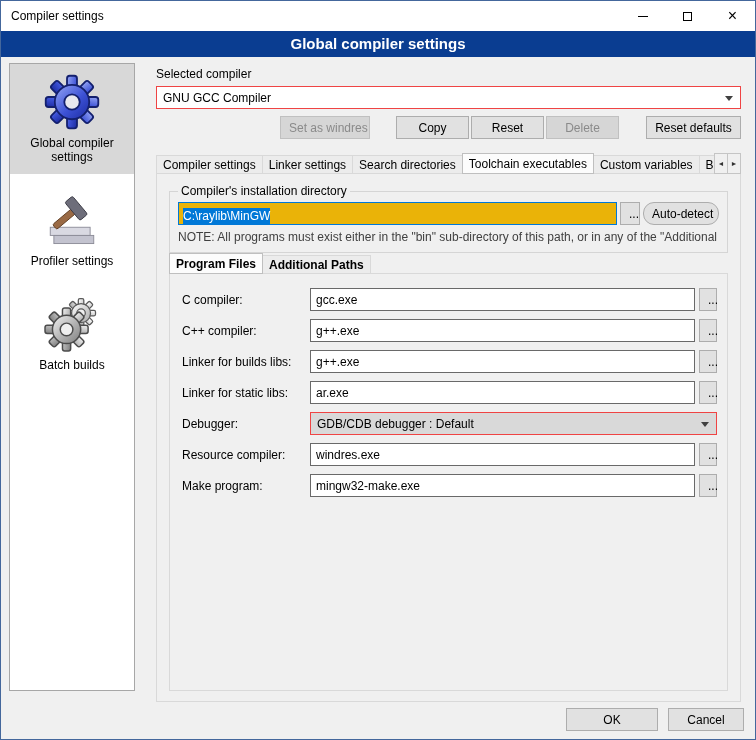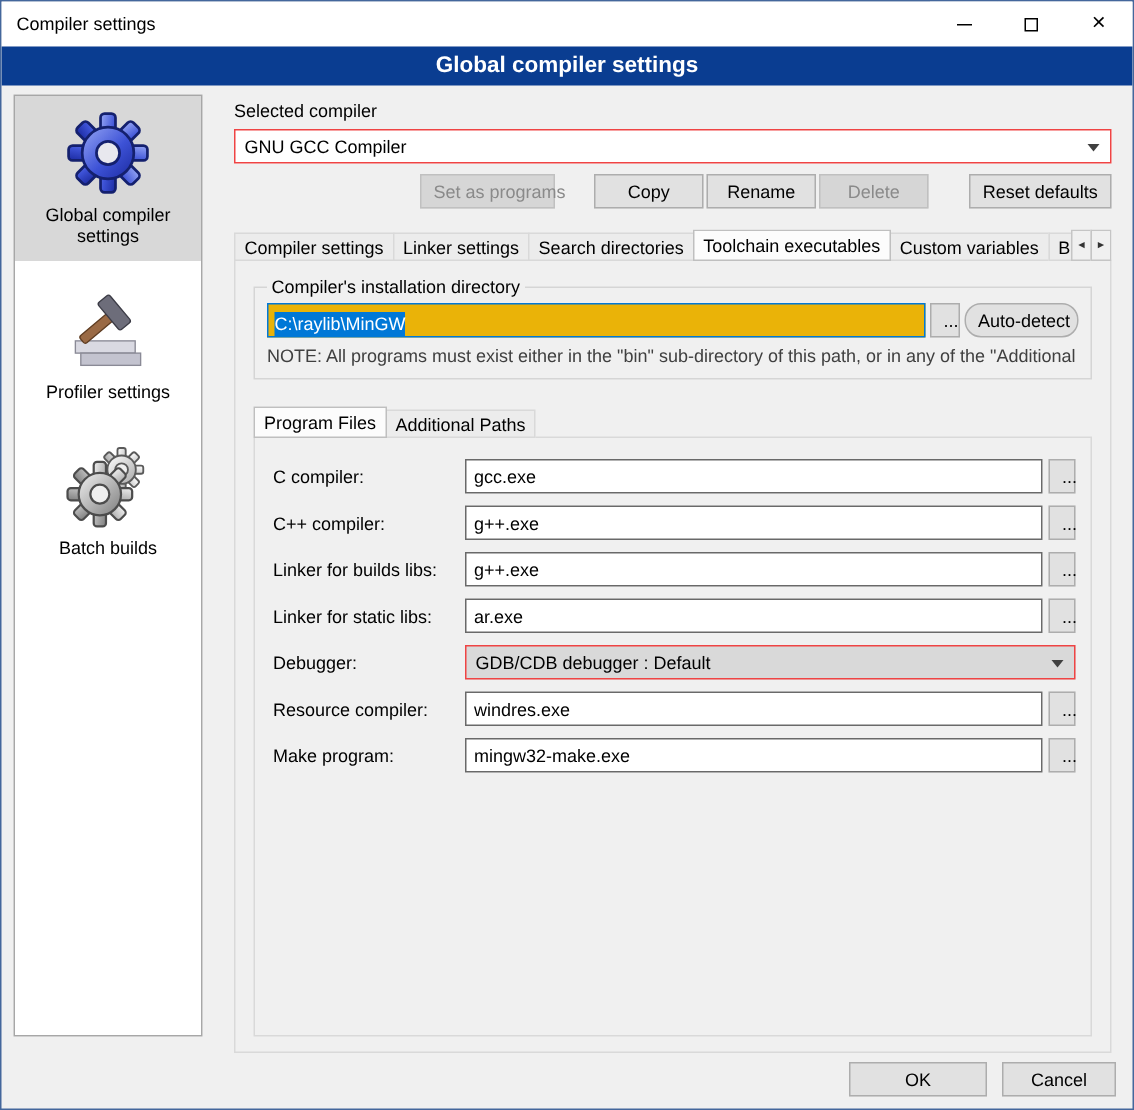--- a/index.html
+++ b/index.html
@@ -59,21 +59,21 @@
   fieldset.groupbox { border:1px solid #d5d5d5; padding:4px 8px 8px; margin-top:2px; }
   fieldset.groupbox legend { padding:0 3px; }
   .dir-row { display:flex; align-items:center; gap:3px; }
   .textbox { height:23px; background:#eab308; border:1px solid #696969; display:flex; align-items:flex-end; padding:0 4px; overflow:hidden; white-space:nowrap; }
   .dir-box { flex:1; border-color:#0078d7; }
   .sel-text { background:#0078d7; color:#fff; padding:1px 0; }
   .browse { width:20px; height:23px; flex:none; padding:0; }
   .autodetect { width:76px; flex:none;border-radius:11px; }
   .note { margin-top:5px; color:#404040; white-space:nowrap; overflow:hidden; }
 
-  .innertabs { margin-top:18px; height:21px; display:flex; align-items:flex-end; position:relative; z-index:2; }
+  .innertabs { margin-top:0; height:21px; display:flex; align-items:flex-end; position:relative; z-index:2;font-weight:bold; }
   .innerpage { flex:1; border:1px solid #d9d9d9; background:#f0f0f0; margin-top:-1px; padding:14px 10px 10px 12px; }
 
   .form-row { display:flex; align-items:center; margin-bottom:8px; }
   .form-label { width:128px; flex:none; }
   .form-ctl { flex:1; display:flex; align-items:center; gap:4px; }
   input.tb { flex:1; height:23px; border:1px solid #696969; background:#fff; font:12px "Liberation Sans",sans-serif; padding:0 5px; }
   .ctl-combo { flex:1; }
   .browse-sm { width:18px; height:23px; flex:none; padding:0; font-size:10px; }
 
   .footer-btns { position:absolute; top:707px; right:11px; display:flex; gap:10px; }
@@ -173,23 +173,23 @@
 
   <div class="main">
     <div class="sc-label">Selected compiler</div>
 
     <div class="combo combo-top">
       <span>GNU GCC Compiler</span>
       <span class="caret"></span>
     </div>
 
     <div class="btn-row">
-      <button class="std disabled btn-setdefault">Set as programs</button>
+      <button class="std disabled btn-setdefault">Set as windres</button>
       <button class="std btn-copy">Copy</button>
-      <button class="std btn-rename">Rename</button>
+      <button class="std btn-rename">Reset</button>
       <button class="std disabled btn-delete">Delete</button>
       <button class="std btn-reset">Reset defaults</button>
     </div>
 
     <div class="tabstrip">
       <div class="tab">Compiler settings</div>
       <div class="tab">Linker settings</div>
       <div class="tab">Search directories</div>
       <div class="tab active">Toolchain executables</div>
       <div class="tab">Custom variables</div>

